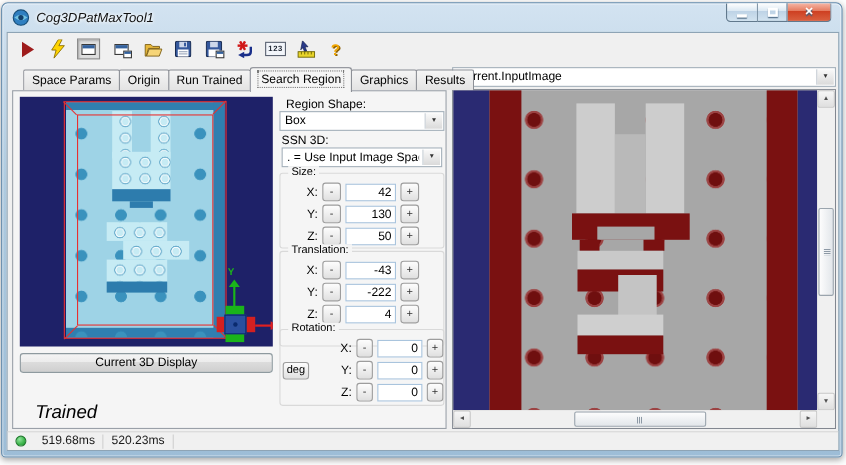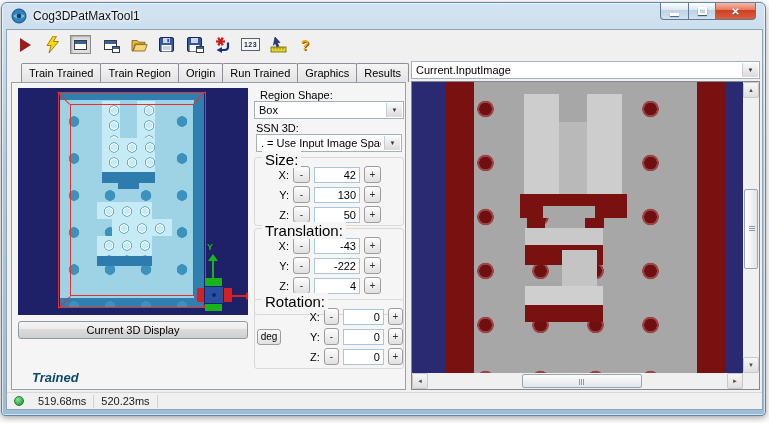--- a/index.html
+++ b/index.html
@@ -4,21 +4,21 @@
 <style>
   * { box-sizing: border-box; margin: 0; padding: 0; }
   html,body { width:769px; height:423px; background:#fdfdfd; font-family:"Liberation Sans",sans-serif; overflow:hidden; }
   .window { position:absolute; left:1px; top:2px; width:765px; height:414px;
     border:1px solid #5f87a9; border-radius:6px 6px 4px 4px;
     background:linear-gradient(#d3e3f1,#aecadf 40%,#9dbdd7);
     box-shadow:0 2px 6px rgba(0,0,0,.35), inset 0 0 0 1px rgba(255,255,255,.55); }
 
   
   .titlebar { position:absolute; left:0; top:0; right:0; height:25px; display:flex; align-items:center; padding-left:9px; }
-  .title-text { font-size:12px; color:#111; margin-left:6px; text-shadow:0 0 4px #fff,0 0 4px #fff; }
+  .title-text { font-size:12px; color:#111; margin-left:6px; text-shadow:0 0 4px #fff,0 0 4px #fff;font-style:italic; }
   .capbtns { position:absolute; right:9px; top:0; display:flex; }
   .capbtn { height:17px; border:1px solid #62798d; border-top:none; display:flex; align-items:center; justify-content:center;
     background:linear-gradient(#fefefe,#d9e7f2 45%,#bed3e6 46%,#d2e3f0); color:#fff; font-size:9px;
     text-shadow:0 1px 1px #44617c; }
   .capbtn.min { width:29px; border-radius:0 0 0 4px; }
   .capbtn.max { width:27px; border-left:none; }
   .capbtn.close { width:40px; border-left:none; border-radius:0 0 4px 0;
     background:linear-gradient(#f6b5a4,#e4785c 45%,#ce4022 46%,#d9603f); font-size:10px; font-weight:bold; }
   .min-glyph { width:9px; height:3px; background:#fff; box-shadow:0 1px 1px #44617c; margin-top:6px; }
   .max-glyph { width:9px; height:8px; border:2px solid #fff; box-shadow:0 1px 1px #44617c; }
@@ -75,30 +75,30 @@
   .gz-capbot { position:absolute; left:187px; top:216px; width:17px; height:7px; background:#1ab41a; }
   .gz-body { position:absolute; left:186px; top:198px; width:20px; height:18px; background:#2a4f9e; border:1px solid #0a2a6e; }
   .gz-body::after { content:""; position:absolute; left:7px; top:6px; width:4px; height:4px; border-radius:50%; background:#0a2a6e; }
   .gz-padl { position:absolute; left:179px; top:200px; width:7px; height:14px; background:#d42020; }
   .gz-padr { position:absolute; left:206px; top:200px; width:8px; height:14px; background:#d42020; }
   .gz-xline { position:absolute; left:214px; top:207px; width:15px; height:2px; background:#e02020; }
   .gz-xarr { position:absolute; left:228px; top:204px; width:0; height:0; border-left:7px solid #e02020; border-top:4px solid transparent; border-bottom:4px solid transparent; }
 
   .floatbtn { position:absolute; left:6px; top:238px; width:230px; height:18px; border:1px solid #8e9a9f; border-radius:3px;
     background:linear-gradient(#f4f4f4,#ececec 45%,#dcdcdc 46%,#cfcfcf); font-size:11px; text-align:center; line-height:16px; color:#000; }
-  .trained { position:absolute; left:20px; bottom:4px; font-size:13px; font-style:italic; color:#0c4a6e;font-weight:bold; }
+  .trained { position:absolute; left:20px; bottom:4px; font-size:17px; font-style:italic; color:#000000; }
 
   
   .ctl-label { position:absolute; font-size:11px; color:#000; }
   .combo { position:absolute; height:18px; background:#fff; border:1px solid #a4b0ba; font-size:11px; }
   .cval { position:absolute; left:4px; top:2px; right:20px; white-space:nowrap; overflow:hidden; color:#000; }
   .cbtn { position:absolute; right:1px; top:1px; bottom:1px; width:16px; border-left:1px solid #c6cdd4;
     background:linear-gradient(#f9f9f9,#dadada); display:flex; align-items:center; justify-content:center; font-size:6px; color:#333; }
   .grp { position:absolute; left:242px; width:150px; border:1px solid #d9d9d9; border-radius:3px; padding-top:8px; }
-  .legend { position:absolute; top:-7px; left:7px; background:#f5f5f5; padding:0 3px; font-size:15px; }
+  .legend { position:absolute; top:-7px; left:7px; background:#f5f5f5; padding:0 3px; font-size:10px; }
   .srow { display:flex; align-items:center; height:17px; margin-bottom:3px; padding-left:12px; }
   .srow.rot { padding-left:2px; }
   .degcol { width:47px; margin-right:8px; display:flex; }
   .degbtn { width:24px; height:16px; font-size:10px; border:1px solid #9d9d9d; border-radius:3px;
     background:linear-gradient(#fdfdfd,#e0e0e0); text-align:center; line-height:14px; }
   .rlabel { width:22px; text-align:right; margin-right:4px; font-size:11px; }
   .srow.rot .rlabel { width:16px; }
   .spin { width:17px; height:17px; font-size:10px; border:1px solid #9d9d9d; border-radius:3px; color:#333;
     background:linear-gradient(#fdfdfd,#e0e0e0); display:flex; align-items:center; justify-content:center; }
   .nfield { width:46px; height:16px; border:1px solid #a9c4dd; background:#fff; font-size:11px; text-align:right;
@@ -224,24 +224,24 @@
         <svg width="17" height="16" viewBox="0 0 17 16">
           <polygon points="5,0 10,5.5 7.3,5.5 8.8,9.3 6.9,10 5.4,6.3 3.4,8.3" fill="#2a3a8a" stroke="#101c4a" stroke-width="0.6"></polygon>
           <rect x="1" y="10" width="15" height="5" fill="#e8d42a" stroke="#6b6200" stroke-width="0.8"></rect>
           <path d="M4 10 V12.5 M7 10 V12.5 M10 10 V12.5 M13 10 V12.5" stroke="#6b6200" stroke-width="0.8"></path>
         </svg>
       </span>
       <span class="ticon help-glyph">?</span>
     </div>
 
     <div class="tabstrip">
-      <div class="tab"><span class="tlabel">Train Trained</span></div>
-      <div class="tab"><span class="tlabel">Train Region</span></div>
+      <div class="tab"><span class="tlabel">Space Params</span></div>
       <div class="tab"><span class="tlabel">Origin</span></div>
       <div class="tab"><span class="tlabel">Run Trained</span></div>
+      <div class="tab active"><span class="tlabel">Search Region</span></div>
       <div class="tab"><span class="tlabel">Graphics</span></div>
       <div class="tab"><span class="tlabel">Results</span></div>
     </div>
 
     <div class="tabpage">
 
       <div class="view3d">
         <div class="plate"></div>
         <div class="edge-top"></div>
         <div class="edge-right"></div>

